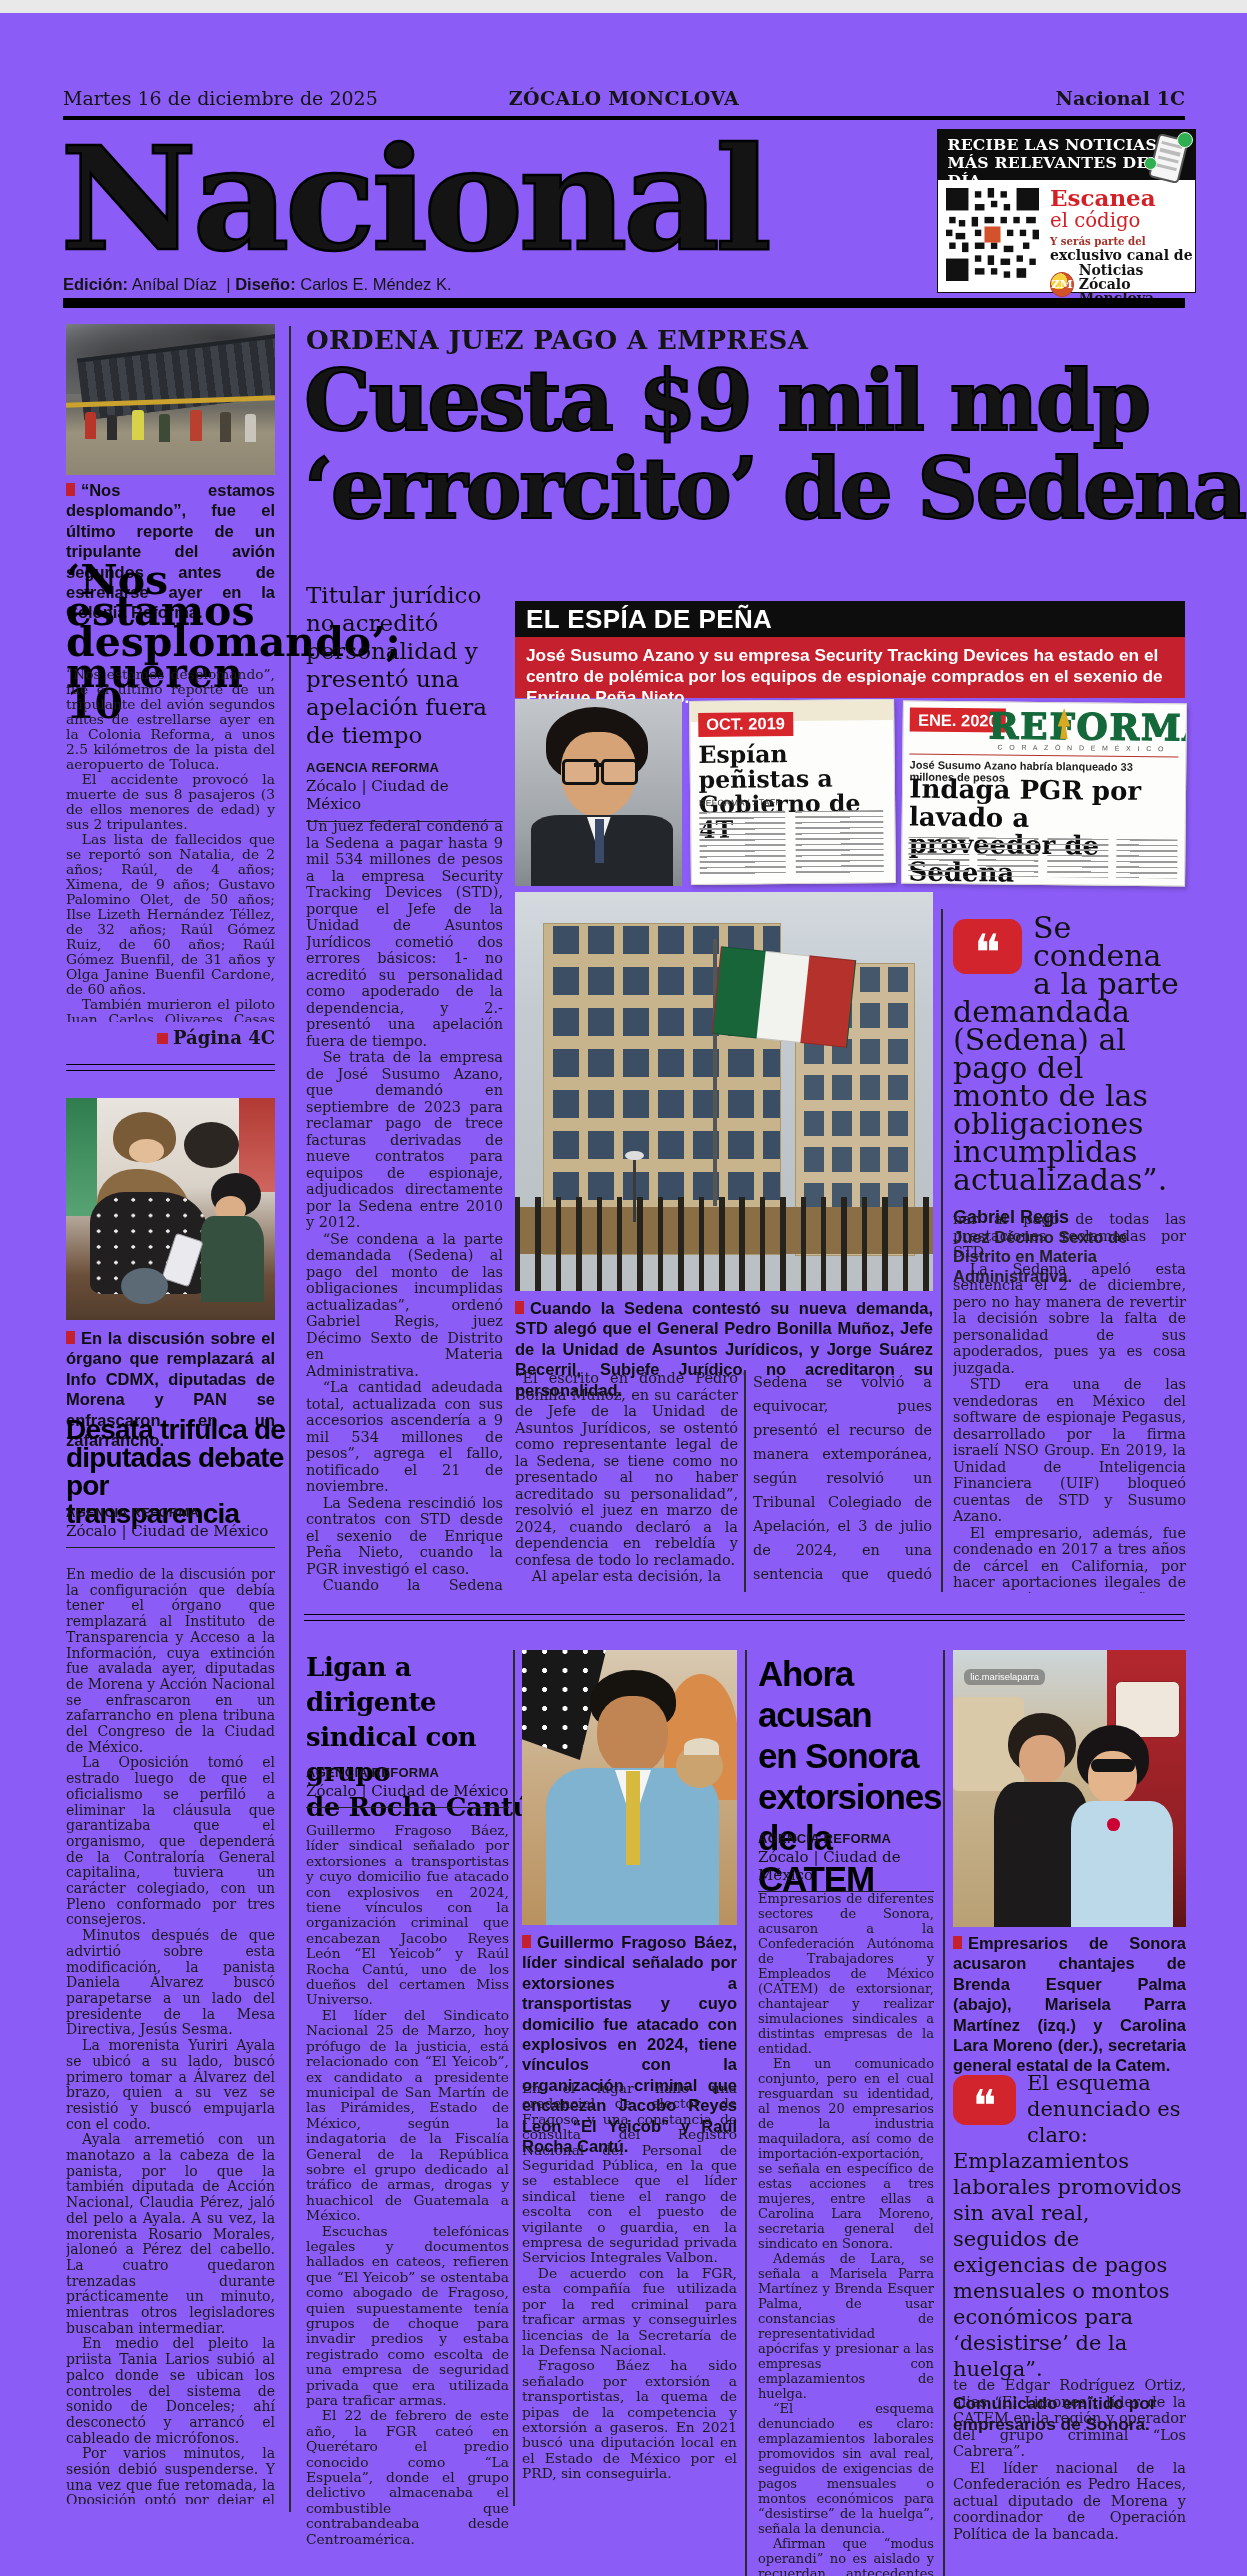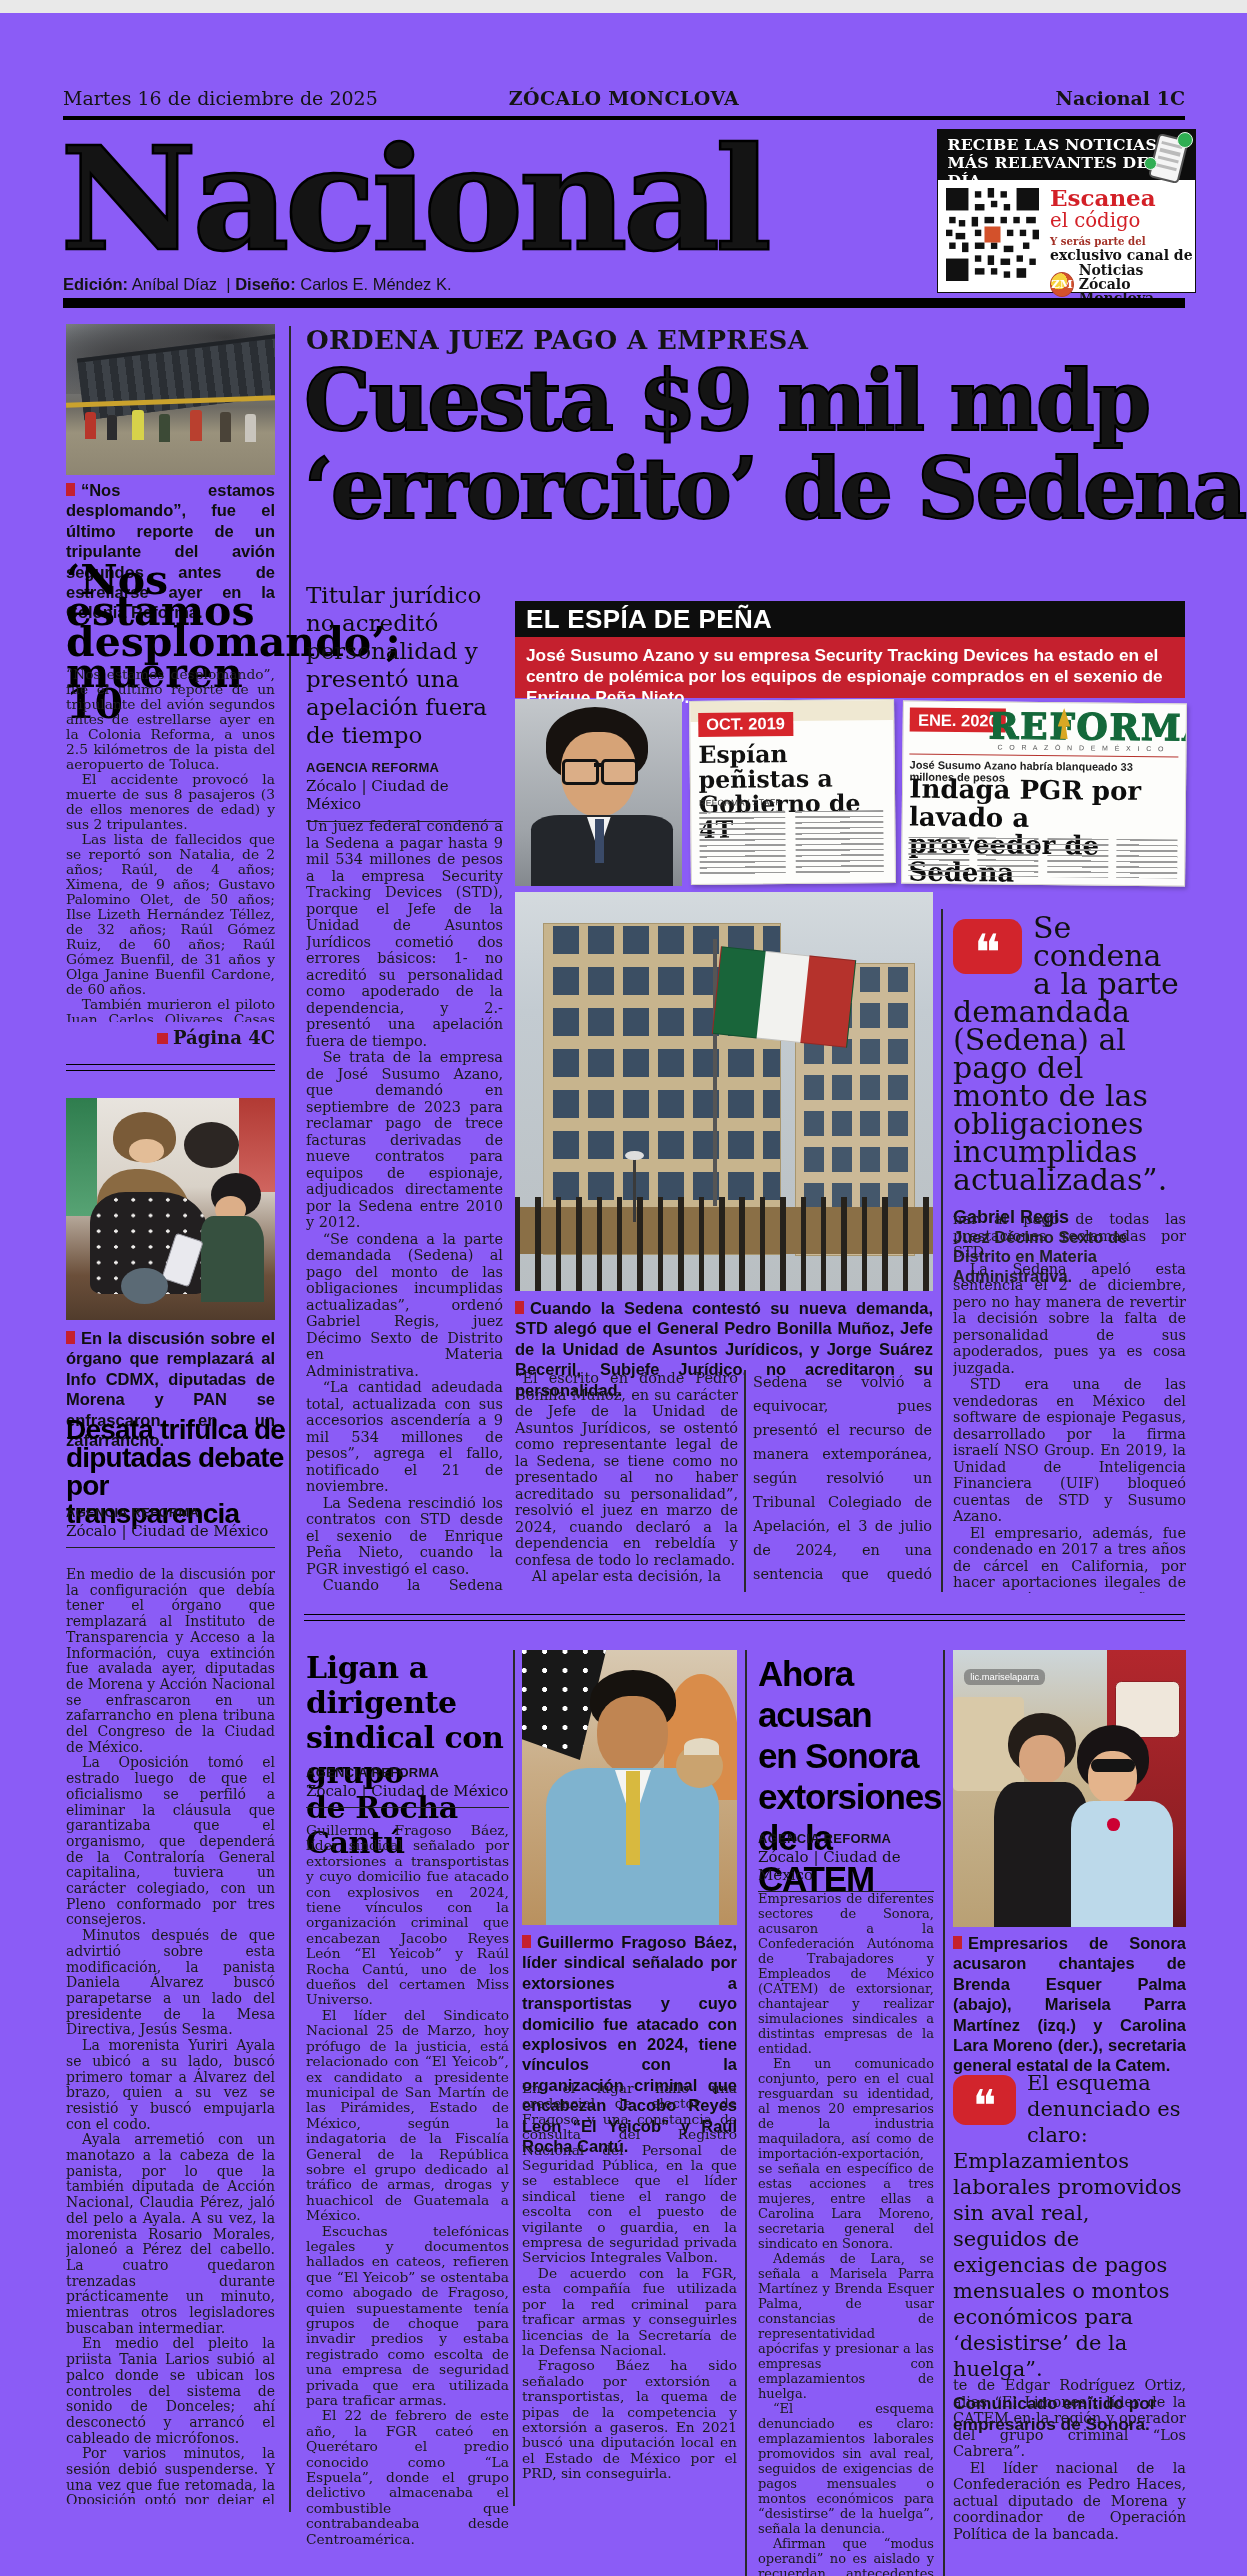--- a/index.html
+++ b/index.html
@@ -345,21 +345,21 @@
   </div>
   <div class="abs bodycol" style="left:953px;top:1198px;width:233px;height:382px;font-size:14.5px;line-height:16.5px;">
       <p>nar al pago de todas las prestaciones reclamadas por STD.</p>
       <p>La Sedena apeló esta sentencia el 2 de diciembre, pero no hay manera de revertir la decisión sobre la falta de personalidad de sus apoderados, pues ya es cosa juzgada.</p>
       <p>STD era una de las vendedoras en México del software de espionaje Pegasus, desarrollado por la firma israelí NSO Group. En 2019, la Unidad de Inteligencia Financiera (UIF) bloqueó cuentas de STD y Susumo Azano.</p>
       <p>El empresario, además, fue condenado en 2017 a tres años de cárcel en California, por hacer aportaciones ilegales de 600 mil dólares a campañas de varios políticos de San Diego, donde tenía dos residencias.</p>
     </div>
 
   <div class="dbl" style="left:304px;top:1601px;width:881px;"></div>
 
-  <div class="abs hl-serif" style="left:306px;top:1637px;width:236px;font-size:30px;line-height:35px;font-weight:bold;letter-spacing:-0.4px;">
+  <div class="abs hl-serif" style="left:306px;top:1637px;width:236px;font-size:26px;line-height:35px;font-weight:bold;letter-spacing:-0.4px;">
       <div>Ligan a dirigente</div>
       <div>sindical con grupo</div>
       <div>de Rocha Cantú</div>
     </div>
   <div class="abs" style="left:306px;top:1752px;width:203px;">
     <div class="agency">AGENCIA REFORMA</div>
     <div class="dateline">Zócalo | Ciudad de México</div>
     <div class="thinrule" style="margin-top:7px;"></div>
   </div>
   <div class="abs bodycol" style="left:306px;top:1810px;width:203px;height:722px;font-size:13.8px;line-height:15.4px;">

